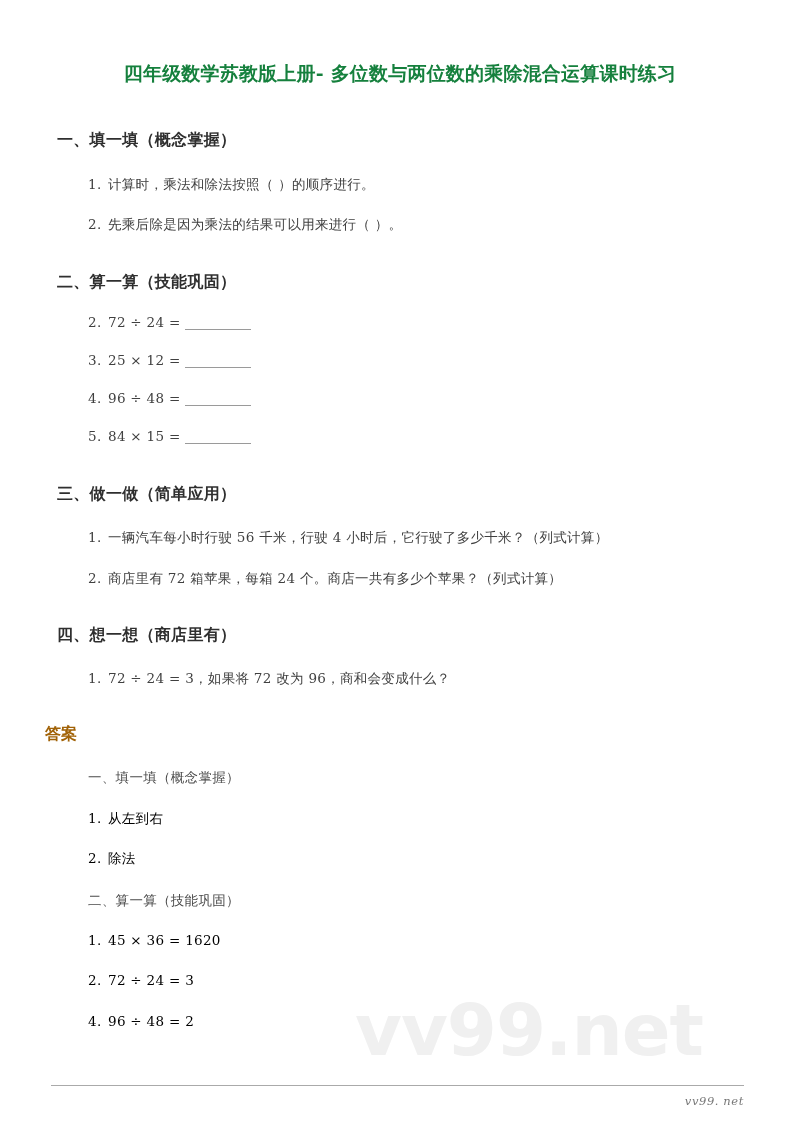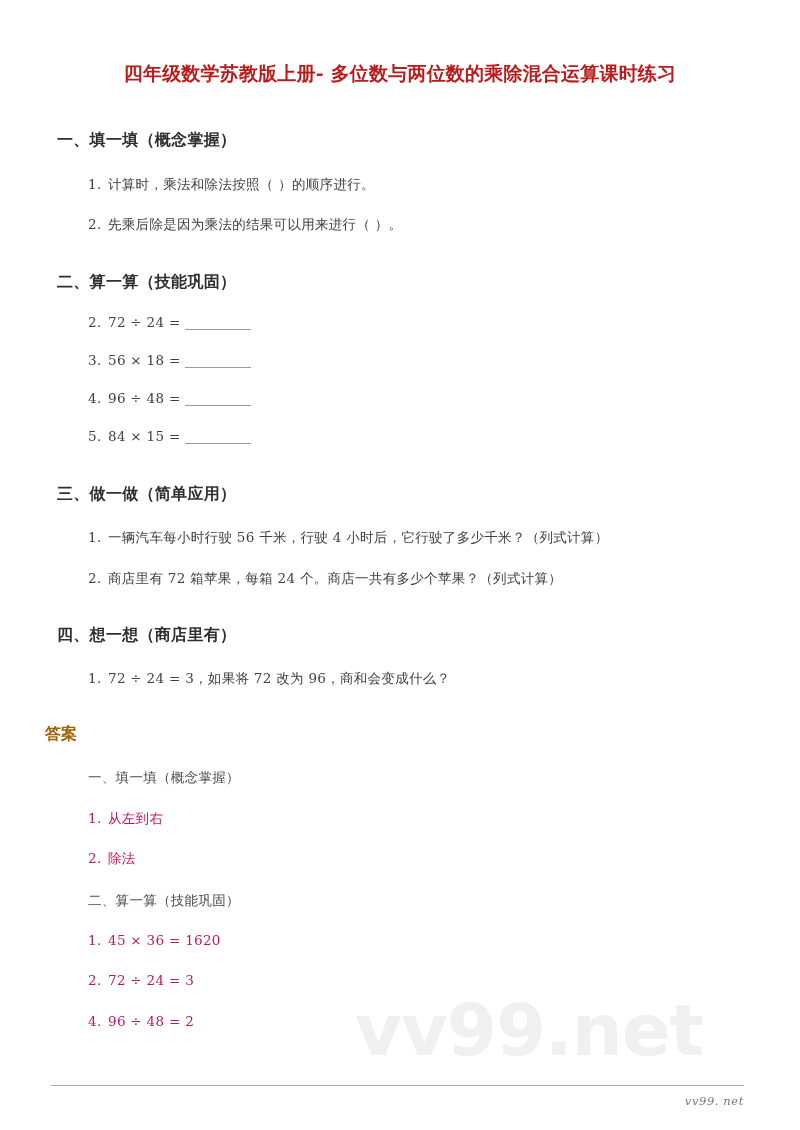--- a/index.html
+++ b/index.html
@@ -46,21 +46,21 @@
   }
 
   
   .doc-title {
     margin: 0;
     padding: 62px 0 0 0;
     text-align: center;
     font-family: "DejaVu Serif", "Liberation Serif", serif;
     font-size: 19px;
     font-weight: 700;
-    color: #b91c1c;
+    color: #15803d;
     letter-spacing: 0.2px;
     line-height: 1.2;
   }
 
   
   .section-heading {
     margin: 0;
     padding-left: 57px;
     font-size: 16px;
     font-weight: 700;
@@ -113,21 +113,21 @@
     color: #4a4a4a;
     line-height: 1.2;
     letter-spacing: 0.3px;
     font-weight: 400;
   }
 
   .ans-item {
     padding-left: 88px;
     padding-top: 24px;
     font-size: 13.5px;
-    color: #be185d;
+    color: #000000;
     line-height: 1.2;
     letter-spacing: 0.3px;
     white-space: nowrap;
   }
 
   .num {
     display: inline-block;
     min-width: 20px;
   }
 
@@ -185,21 +185,21 @@
     <div class="item sec1-next">
       <span class="num">2.</span><span>先乘后除是因为乘法的结果可以用来进行（  ）。</span>
     </div>
 
     <h2 class="section-heading sec2-h">二、算一算（技能巩固）</h2>
 
     <div class="item calc-next">
       <span class="num">2.</span><span>72 ÷ 24 =</span><span class="blank"></span>
     </div>
     <div class="item calc-next">
-      <span class="num">3.</span><span>56 × 18 =</span><span class="blank"></span>
+      <span class="num">3.</span><span>25 × 12 =</span><span class="blank"></span>
     </div>
     <div class="item calc-next">
       <span class="num">4.</span><span>96 ÷ 48 =</span><span class="blank"></span>
     </div>
     <div class="item calc-next">
       <span class="num">5.</span><span>84 × 15 =</span><span class="blank"></span>
     </div>
 
     <h2 class="section-heading sec3-h">三、做一做（简单应用）</h2>
 

